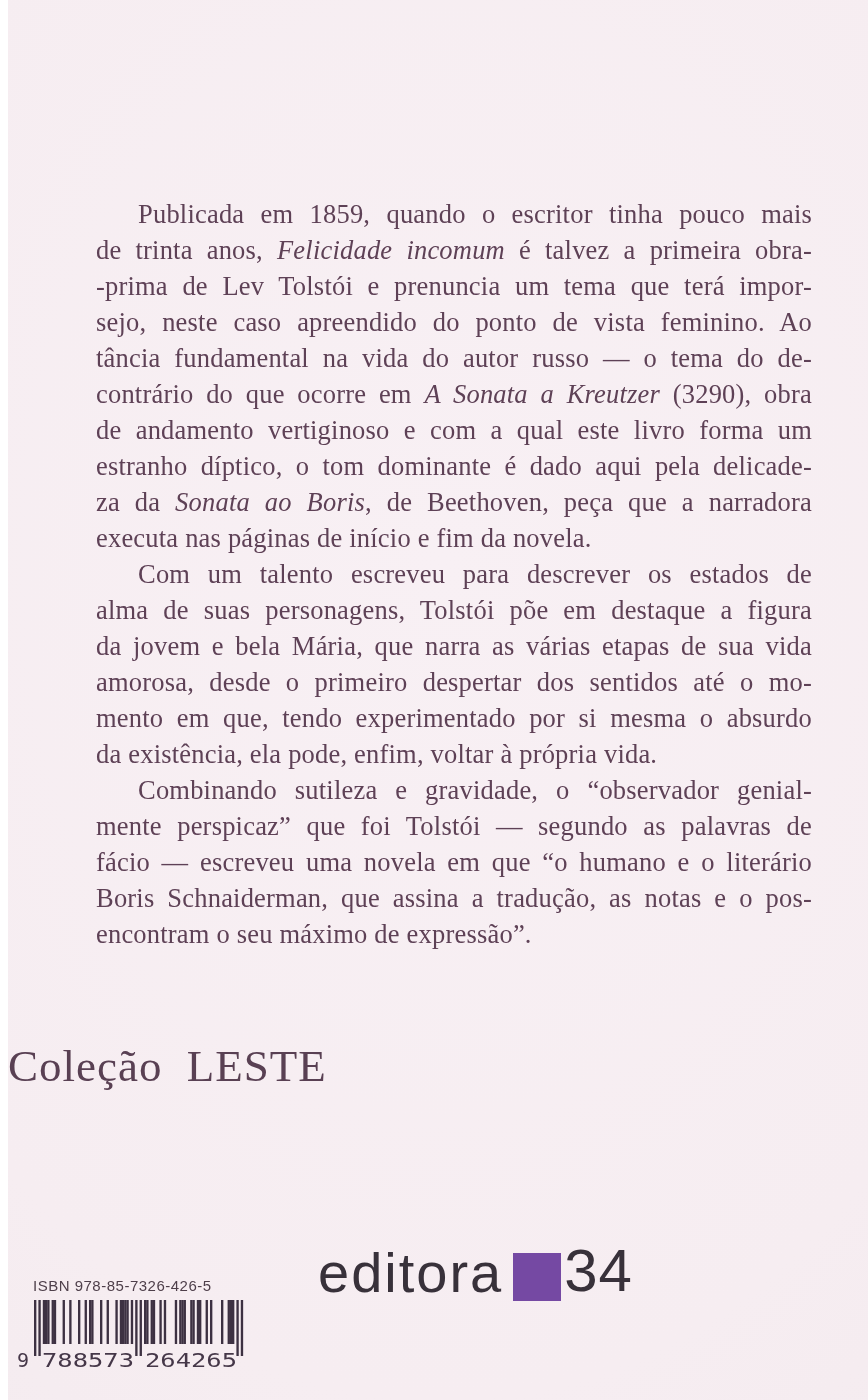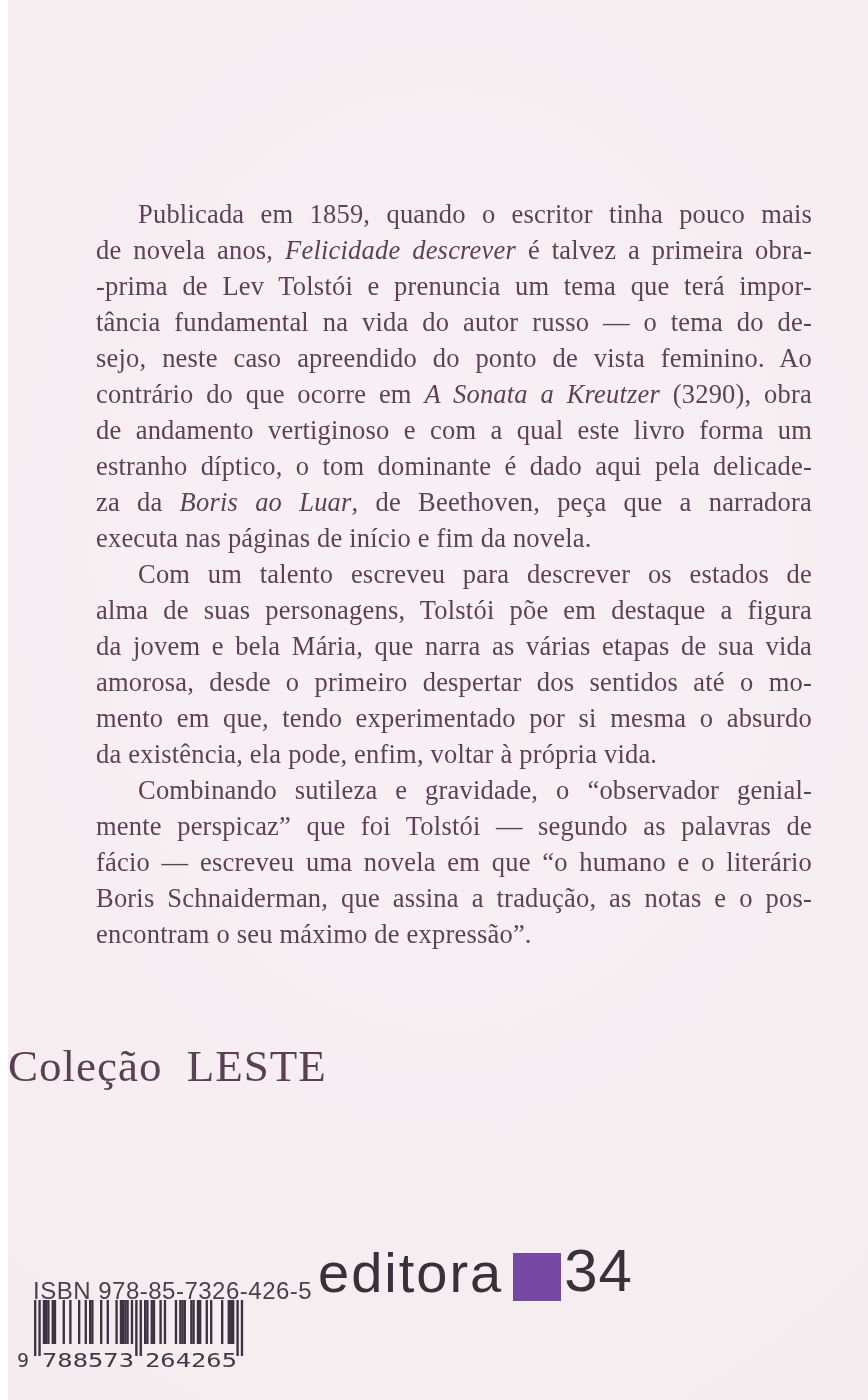--- a/index.html
+++ b/index.html
@@ -47,21 +47,21 @@
     letter-spacing: 1px;
     word-spacing: 12px;
   }
 
   
   .isbn {
     position: absolute;
     left: 25px;
     top: 1277px;
     font-family: "Liberation Sans", sans-serif;
-    font-size: 24px;
+    font-size: 15px;
     letter-spacing: 0.5px;
     color: #4e3f4a;
   }
   .barcode {
     position: absolute;
     left: 8px;
     top: 1298px;
   }
   .barcode rect { fill: #3d3142; }
   .barcode text {
@@ -97,28 +97,28 @@
     letter-spacing: 1px;
   }
 </style>
 </head>
 <body>
 
 <div class="page">
 
   <div class="text-block">
       <div class="line first"><span>Publicada em 1859, quando o escritor tinha pouco mais</span></div>
-      <div class="line"><span>de novela anos, </span><span class="it">Felicidade descrever</span><span> é talvez a primeira obra-</span></div>
+      <div class="line"><span>de trinta anos, </span><span class="it">Felicidade incomum</span><span> é talvez a primeira obra-</span></div>
       <div class="line"><span>-prima de Lev Tolstói e prenuncia um tema que terá impor-</span></div>
+      <div class="line"><span>sejo, neste caso apreendido do ponto de vista feminino. Ao</span></div>
       <div class="line"><span>tância fundamental na vida do autor russo — o tema do de-</span></div>
-      <div class="line"><span>sejo, neste caso apreendido do ponto de vista feminino. Ao</span></div>
       <div class="line"><span>contrário do que ocorre em </span><span class="it">A Sonata a Kreutzer</span><span> (3290), obra</span></div>
       <div class="line"><span>de andamento vertiginoso e com a qual este livro forma um</span></div>
       <div class="line"><span>estranho díptico, o tom dominante é dado aqui pela delicade-</span></div>
-      <div class="line"><span>za da </span><span class="it">Boris ao Luar</span><span>, de Beethoven, peça que a narradora</span></div>
+      <div class="line"><span>za da </span><span class="it">Sonata ao Boris</span><span>, de Beethoven, peça que a narradora</span></div>
       <div class="line plast"><span>executa nas páginas de início e fim da novela.</span></div>
       <div class="line first"><span>Com um talento escreveu para descrever os estados de</span></div>
       <div class="line"><span>alma de suas personagens, Tolstói põe em destaque a figura</span></div>
       <div class="line"><span>da jovem e bela Mária, que narra as várias etapas de sua vida</span></div>
       <div class="line"><span>amorosa, desde o primeiro despertar dos sentidos até o mo-</span></div>
       <div class="line"><span>mento em que, tendo experimentado por si mesma o absurdo</span></div>
       <div class="line plast"><span>da existência, ela pode, enfim, voltar à própria vida.</span></div>
       <div class="line first"><span>Combinando sutileza e gravidade, o “observador genial-</span></div>
       <div class="line"><span>mente perspicaz” que foi Tolstói — segundo as palavras de</span></div>
       <div class="line"><span>fácio — escreveu uma novela em que “o humano e o literário</span></div>

